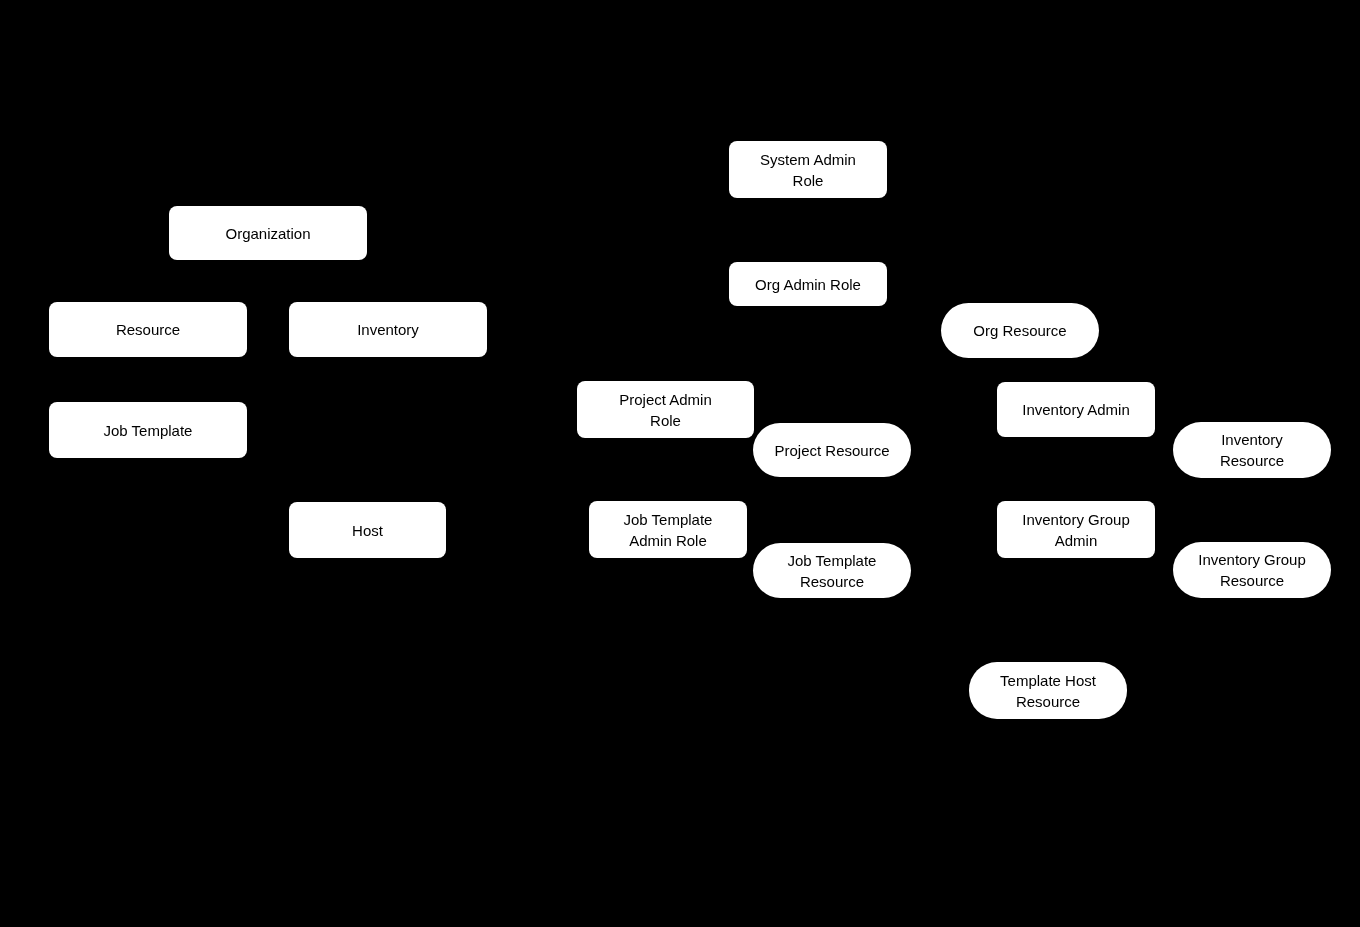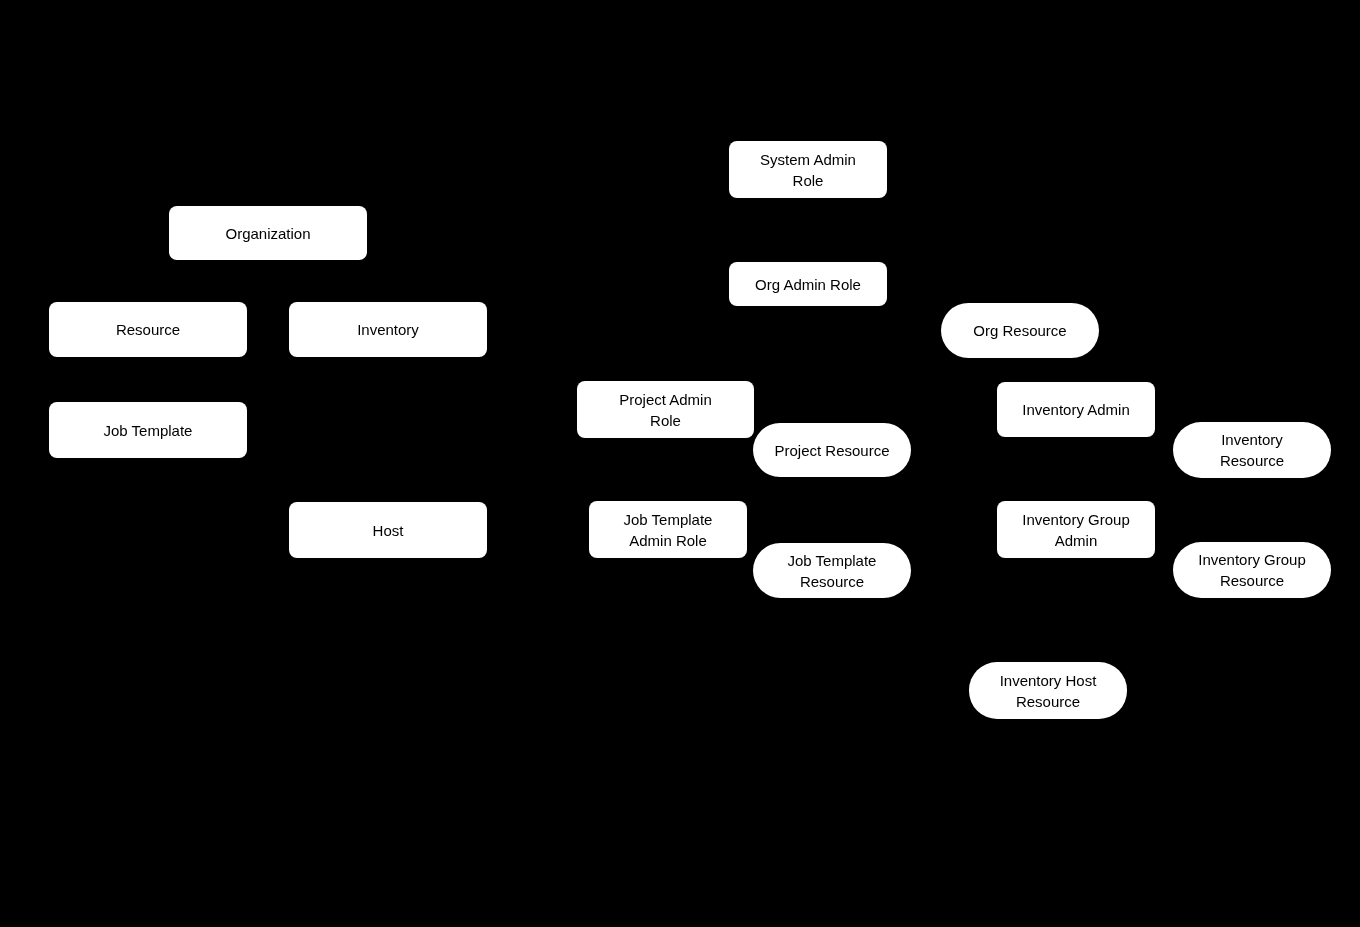--- a/index.html
+++ b/index.html
@@ -39,21 +39,21 @@
 
   <div class="node rect" style="left:141px; top:206px; width:198px; height:54px;">Organization</div>
 
   <div class="node rect" style="left:21px; top:302px; width:198px; height:55px;">Resource</div>
 
   <div class="node rect" style="left:261px; top:302px; width:198px; height:55px;">Inventory</div>
 
   <div class="node rect" style="left:21px; top:402px; width:198px; height:56px;">Job Template</div>
 
 
-  <div class="node rect" style="left:261px; top:502px; width:198px; height:56px;">Host</div>
+  <div class="node rect" style="left:261px; top:502px; width:157px; height:56px;">Host</div>
 
   <div class="node rect" style="left:701px; top:141px; width:158px; height:57px;">System Admin
 Role</div>
 
   <div class="node rect" style="left:701px; top:262px; width:158px; height:44px;">Org Admin Role</div>
 
   <div class="node pill" style="left:941px; top:262px; width:158px; height:55px;">Org Resource</div>
 
   <div class="node rect" style="left:549px; top:381px; width:177px; height:57px;">Project Admin
 Role</div>
@@ -70,16 +70,16 @@
 
   <div class="node pill" style="left:753px; top:502px; width:158px; height:55px;">Job Template
 Resource</div>
 
   <div class="node rect" style="left:969px; top:501px; width:158px; height:57px;">Inventory Group
 Admin</div>
 
   <div class="node pill" style="left:1173px; top:501px; width:158px; height:56px;">Inventory Group
 Resource</div>
 
-  <div class="node pill" style="left:969px; top:621px; width:158px; height:57px;">Inventory Host
+  <div class="node pill" style="left:969px; top:621px; width:158px; height:57px;">Template Host
 Resource</div>
 
 </div>
 
 </body></html>

